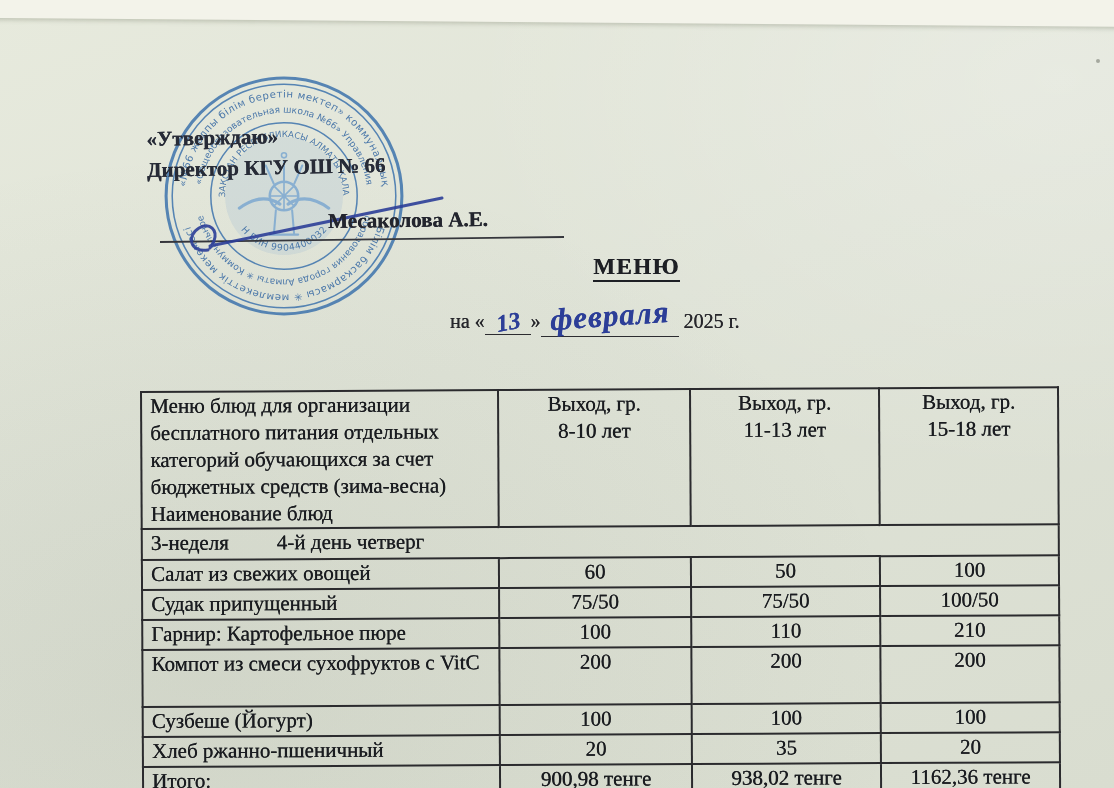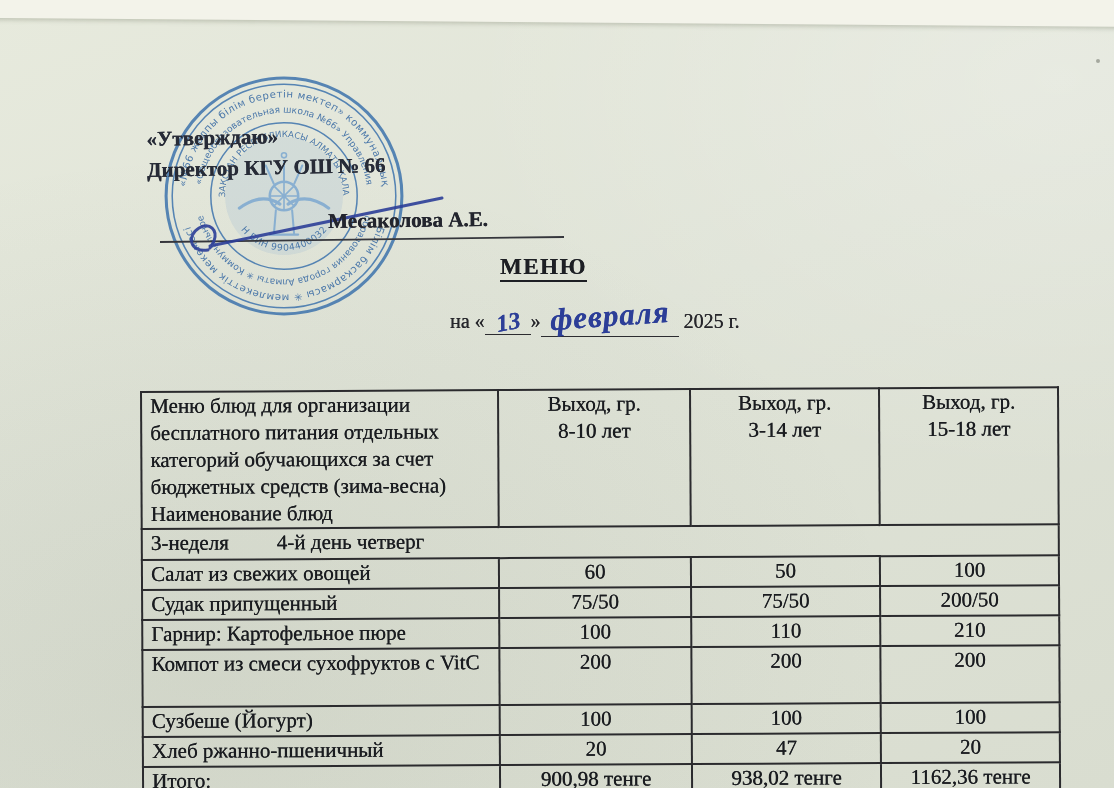--- a/index.html
+++ b/index.html
@@ -39,21 +39,21 @@
     text-shadow:0.3px 0 0 currentColor;
   }
   .director-name{
     position:absolute;left:328px;top:208px;
     font-size:21px;font-weight:bold;color:#23252e;
     transform:rotate(-0.8deg);text-shadow:0.3px 0 0 currentColor;
   }
   .sig-svg{position:absolute;left:150px;top:178px;width:440px;height:84px;}
 
   .menu-title{
-    position:absolute;left:500px;top:254px;width:180px;text-align:left;
+    position:absolute;left:500px;top:254px;width:180px;text-align:right;
     font-size:23px;font-weight:bold;color:#1d1f24;letter-spacing:1.5px;
   }
   .menu-title span{border-bottom:2.5px solid #1d1f24;padding-bottom:1px;text-shadow:0.3px 0 0 currentColor;}
 
   .date-line{
     position:absolute;left:450px;top:300px;
     font-size:20px;color:#26262b;white-space:nowrap;text-shadow:0.2px 0 0 currentColor;
   }
   .blank{display:inline-block;border-bottom:1.6px solid #2c2c30;text-align:center;}
   .blank-day{width:46px;}
@@ -176,41 +176,41 @@
         <th class="hdr-name">
           <div>Меню блюд для организации бесплатного питания отдельных категорий обучающихся за счет бюджетных средств (зима-весна)</div>
           <div>Наименование блюд</div>
         </th>
         <th class="hdr-out">
           <div>Выход, гр.</div>
           <div>8-10 лет</div>
         </th>
         <th class="hdr-out">
           <div>Выход, гр.</div>
-          <div>3-14 лет</div>
+          <div>11-13 лет</div>
         </th>
         <th class="hdr-out">
           <div>Выход, гр.</div>
           <div>15-18 лет</div>
         </th>
       </tr>
       <tr class="subheader">
         <td colspan="4"><span>3-неделя</span><span class="gap"></span><span>4-й день четверг</span></td>
       </tr>
       <tr class="item">
         <td class="dish">Салат из свежих овощей</td>
         <td class="val">60</td>
         <td class="val">50</td>
         <td class="val">100</td>
       </tr>
       <tr class="item">
         <td class="dish">Судак припущенный</td>
         <td class="val">75/50</td>
         <td class="val">75/50</td>
-        <td class="val">200/50</td>
+        <td class="val">100/50</td>
       </tr>
       <tr class="item">
         <td class="dish">Гарнир: Картофельное пюре</td>
         <td class="val">100</td>
         <td class="val">110</td>
         <td class="val">210</td>
       </tr>
       <tr class="item tall">
         <td class="dish">Компот из смеси сухофруктов с VitC</td>
         <td class="val">200</td>
@@ -219,21 +219,21 @@
       </tr>
       <tr class="item">
         <td class="dish">Сузбеше (Йогурт)</td>
         <td class="val">100</td>
         <td class="val">100</td>
         <td class="val">100</td>
       </tr>
       <tr class="item">
         <td class="dish">Хлеб ржанно-пшеничный</td>
         <td class="val">20</td>
-        <td class="val">47</td>
+        <td class="val">35</td>
         <td class="val">20</td>
       </tr>
       <tr class="total">
         <td class="dish">Итого:</td>
         <td class="val">900,98 тенге</td>
         <td class="val">938,02 тенге</td>
         <td class="val">1162,36 тенге</td>
       </tr>
     </tbody>
       </table>

